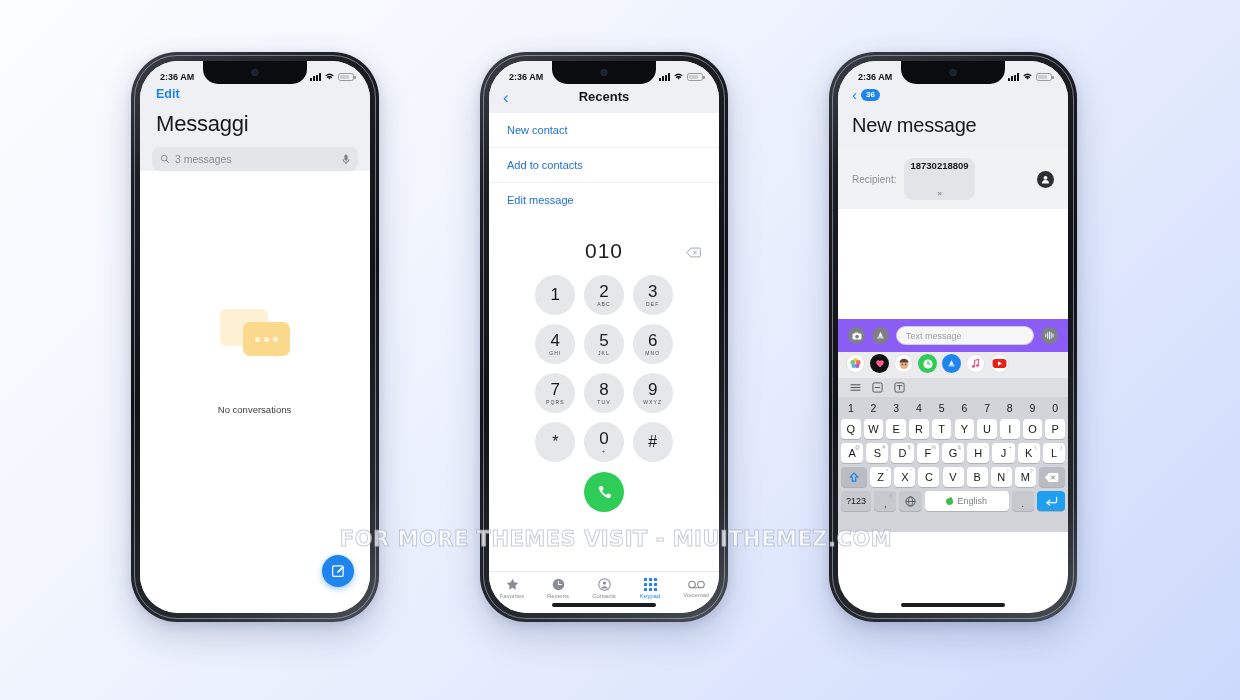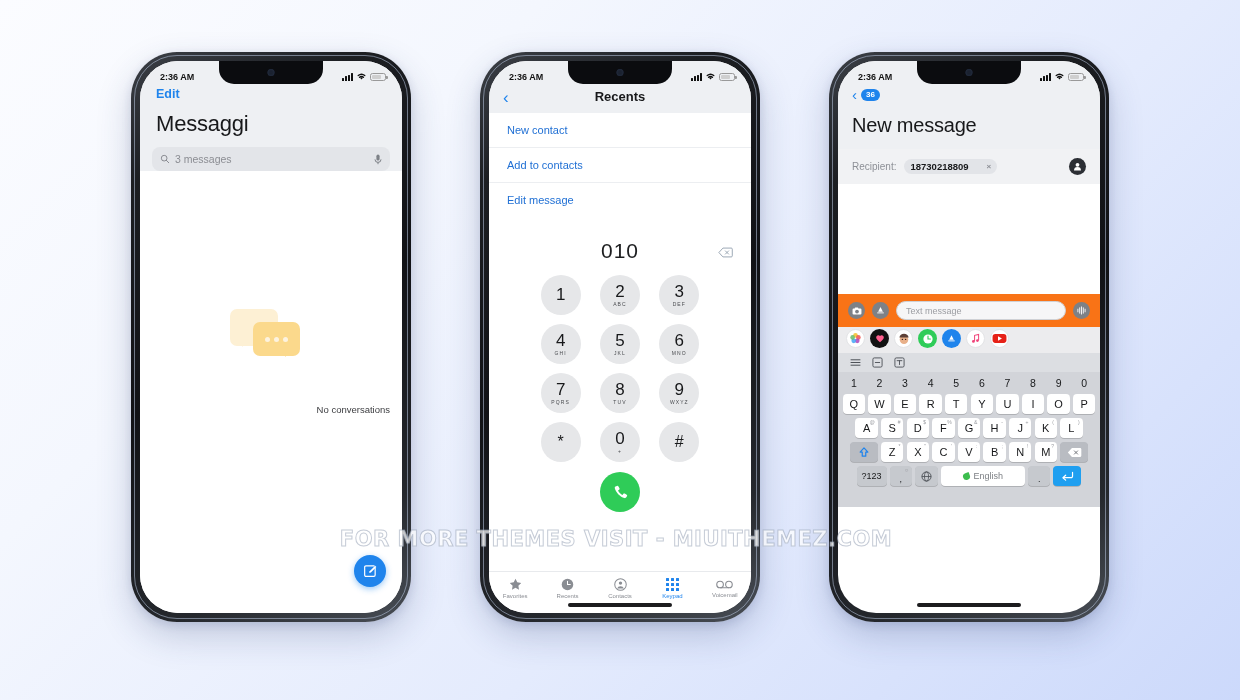--- a/index.html
+++ b/index.html
@@ -5,21 +5,21 @@
   * { margin:0; padding:0; box-sizing:border-box; }
   html,body { width:1240px; height:700px; overflow:hidden; }
   body {
     font-family:"Liberation Sans", sans-serif;
     background:linear-gradient(135deg,#fbfcff 0%, #f4f7fe 28%, #e4ebfd 62%, #ccd9fb 100%);
     position:relative;
   }
 
   
   .phone{
-    position:absolute; width:280px; height:570px; border-radius:46px;
+    position:absolute; width:248px; height:570px; border-radius:46px;
     background:linear-gradient(150deg,#3c4047 0%,#1c1e22 18%,#111216 50%,#25282d 82%,#4a4f57 100%);
     padding:9px; box-shadow:0 14px 34px rgba(40,60,110,.22), 0 3px 10px rgba(40,60,110,.14);
   }
   .phone::after{
     content:""; position:absolute; inset:3px; border-radius:43px;
     border:1.3px solid rgba(185,200,225,.55); pointer-events:none;
   }
   .screen{
     position:relative; width:100%; height:100%; border-radius:38px;
     background:#fff; overflow:hidden;
@@ -61,21 +61,21 @@
   .p1-head{ background:#eef0f3; padding:26px 0 0; }
   .p1-edit{ text-align:left; padding:0 16px; font-size:12.5px; font-weight:bold; color:#1f84ec; }
   .p1-title{ font-size:22px; color:#17181a; padding:10px 16px 8px; letter-spacing:-.2px; }
   .p1-search{
     margin:2px 12px 10px; height:24px; background:#e3e5e9; border-radius:8px;
     display:flex; align-items:center; padding:0 8px; gap:5px;
   }
   .p1-search .ph{ flex:1; font-size:10.5px; color:#8b8d93; }
   .p1-body{ position:relative; background:#fff; height:calc(100% - 116px); }
   .empty{
-    position:absolute; left:0; right:12px; top:128px; text-align:right;
+    position:absolute; left:0; right:1px; top:128px; text-align:center;
   }
   .bub-wrap{ position:relative; width:70px; height:56px; margin:0 auto 34px; }
   .bub{ position:absolute; border-radius:7px; }
   .bub.back{ width:48px;height:37px; left:0; top:0; background:#fdf0d4; }
   .bub.back::after{content:"";position:absolute;left:6px;bottom:-8px;border:7px solid transparent;border-top-color:#fdf0d4;border-right:0}
   .bub.front{ width:47px;height:34px; right:0; top:13px; background:#fbd98c;
     display:flex;align-items:center;justify-content:center;gap:4px; }
   .bub.front::after{content:"";position:absolute;right:8px;bottom:-8px;border:7px solid transparent;border-top-color:#fbd98c;border-left:0}
   .bub.front u{ display:block;width:5px;height:5px;border-radius:50%;background:#fdf3e0; }
   .empty span{ font-size:9.5px; color:#3c3d40; }
@@ -131,28 +131,28 @@
   .p3-badge-row{ display:flex; align-items:center; gap:4px; }
   .p3-badge-row .chev{ color:#1f84ec; font-size:15px; line-height:1; }
   .badge{ background:#1f84ec; color:#fff; font-size:8px; font-weight:bold; border-radius:9px; padding:1.5px 5px; }
   .p3-title{ font-size:20px; color:#17181a; padding:12px 0 12px; letter-spacing:-.2px; }
   .recip{
     background:#f1f2f4; display:flex; align-items:center; padding:9px 14px; gap:8px;
   }
   .recip .lab{ font-size:10px; color:#8d9096; }
   .chip{
     background:#e2e4e8; border-radius:9px; padding:2px 6px;
-    font-size:9.5px; font-weight:bold; color:#17181a; display:flex; align-items:center; gap:18px;
+    font-size:9.5px; font-weight:bold; color:#17181a; display:flex; align-items:center; gap:18px;flex-direction:column;
   }
   .chip i{ font-style:normal; color:#8d9096; font-size:8px; }
   .recip .av{ margin-left:auto; width:17px;height:17px;border-radius:50%;background:#2c2f34;
     display:flex;align-items:center;justify-content:center; }
   .p3-blank{ background:#fff; height:110px; }
   .inputrow{
-    background:#f97316; display:flex; align-items:center; gap:7px; padding:7px 10px;
+    background:#8b5cf6; display:flex; align-items:center; gap:7px; padding:7px 10px;
   }
   .circbtn{ width:17px;height:17px;border-radius:50%;background:#7d8187;display:flex;align-items:center;justify-content:center;flex:none }
   .txtfield{ flex:1; height:19px; border-radius:10px; border:1px solid #cfd1d5; background:#f6f6f7;
     display:flex; align-items:center; padding:0 9px; font-size:9px; color:#9c9ea3; }
   .appstrip{ background:#ececee; display:flex; align-items:center; gap:5px; padding:2px 8px 5px; }
   .appic{ width:19px;height:19px;border-radius:50%; flex:none; display:flex;align-items:center;justify-content:center;
     font-size:9px; }
   .kbtool{ background:#dcdee2; display:flex; align-items:center; gap:11px; padding:4px 12px; }
   .kbtool u{ width:11px;height:11px; display:flex;align-items:center;justify-content:center; }
   .kb{ background:#d2d4d9; padding:3px 3px 5px; }

